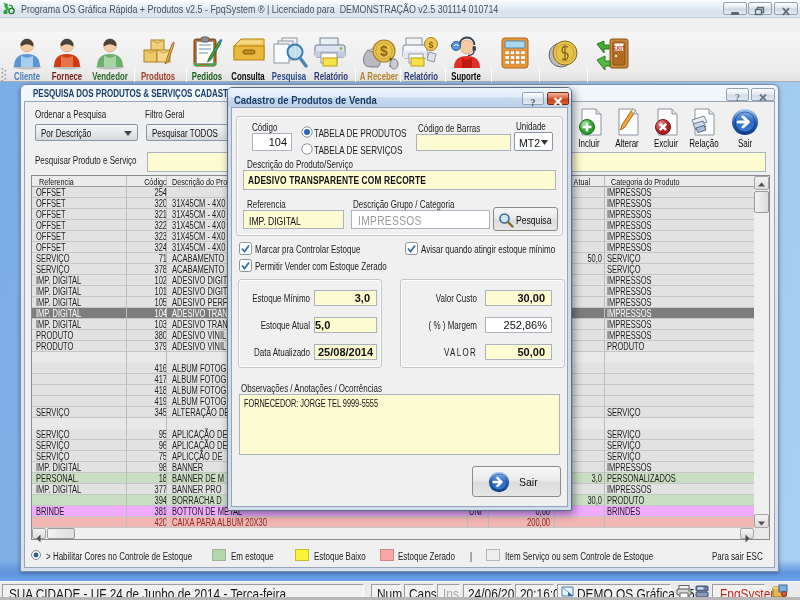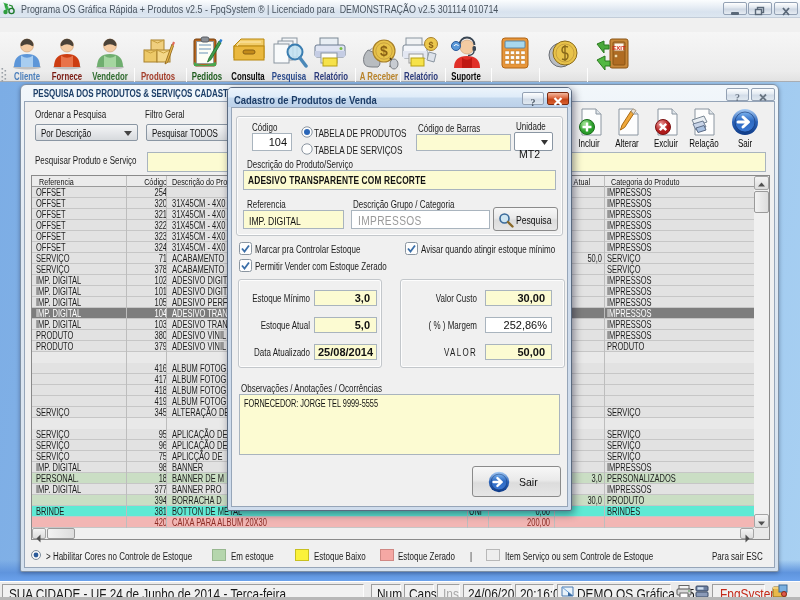--- a/index.html
+++ b/index.html
@@ -488,21 +488,21 @@
       <span class="tcell" style="left:140px;width:295px">BANNER PRO</span>
       <span class="tcell" style="left:575px;width:148px">IMPRESSOS</span>
     </div>
 <div class="abs trow" style="left:32px;top:495px;width:722px;background:#cadec4;color:#1d1d1d;border-bottom:1px solid #c6c6c6">
       <span class="tcell" style="left:4px;width:90px"></span>
       <span class="tcell tcr" style="left:94px;width:41px;text-align:right">394</span>
       <span class="tcell" style="left:140px;width:295px">BORRACHA D</span>
       <span class="tcell tcr" style="left:524px;width:46px;text-align:right">30,0</span>
       <span class="tcell" style="left:575px;width:148px">PRODUTO</span>
     </div>
-<div class="abs trow" style="left:32px;top:506px;width:722px;background:#5eead4;color:#1d1d1d;border-bottom:1px solid #c6c6c6">
+<div class="abs trow" style="left:32px;top:506px;width:722px;background:#f0abfc;color:#1d1d1d;border-bottom:1px solid #c6c6c6">
       <span class="tcell" style="left:4px;width:90px">BRINDE</span>
       <span class="tcell tcr" style="left:94px;width:41px;text-align:right">381</span>
       <span class="tcell" style="left:140px;width:295px">BOTTON DE METAL</span>
       <span class="tcell" style="left:437px;width:20px">UNI</span>
       <span class="tcell tcr" style="left:440px;width:78px;text-align:right">0,00</span>
       <span class="tcell" style="left:575px;width:148px">BRINDES</span>
     </div>
 <div class="abs trow" style="left:32px;top:517px;width:722px;background:#f2b6b4;color:#8a2a22;border-bottom:1px solid #c6c6c6">
       <span class="tcell" style="left:4px;width:90px"></span>
       <span class="tcell tcr" style="left:94px;width:41px;text-align:right">420</span>
@@ -566,21 +566,21 @@
     </svg>
 <span class="abs nw" style="left:314px;top:127px;font-size:10.5px;color:#1c1c1c;transform:scaleX(0.78);transform-origin:0 0">TABELA DE PRODUTOS</span>
 <svg class="abs" style="left:301px;top:143px;" width="12" height="12">
       <circle cx="6" cy="6" r="5.2" fill="#fdfdfd" stroke="#8a95a0"></circle>
     </svg>
 <span class="abs nw" style="left:314px;top:144px;font-size:10.5px;color:#1c1c1c;transform:scaleX(0.78);transform-origin:0 0">TABELA DE SERVIÇOS</span>
 <span class="abs lbl nw" style="left:418px;top:123px;">Código de Barras</span>
 <div class="abs in" style="left:416px;top:134px;width:95px;height:17px"></div>
 <span class="abs lbl nw" style="left:516px;top:121px;">Unidade</span>
 <div class="abs combo" style="left:514px;top:132px;width:39px;height:19px;background:#fff">
-      <span class="abs nw" style="left:4px;top:15px;font-size:10.5px">MT2</span>
+      <span class="abs nw" style="left:4px;top:4px;font-size:10.5px">MT2</span>
       <svg class="abs" style="right:3px;top:7px" width="8" height="6">
         <path d="M0 0h7l-3.5 5z" fill="#333"></path>
       </svg>
     </div>
 <span class="abs lbl nw" style="left:247px;top:159px;">Descrição do Produto/Serviço</span>
 <div class="abs in" style="left:243px;top:170px;width:313px;height:20px">
       <span class="abs nw" style="left:4px;top:3px;font-weight:bold;font-size:11px;letter-spacing:0.2px;transform:scaleX(0.76);transform-origin:0 0">ADESIVO TRANSPARENTE COM RECORTE</span>
     </div>
 <span class="abs lbl nw" style="left:247px;top:199px;">Referencia</span>
 <div class="abs in" style="left:243px;top:210px;width:101px;height:19px">
@@ -610,21 +610,21 @@
 <svg class="abs" style="left:239px;top:259px;" width="13" height="13">
       <rect x="0.5" y="0.5" width="12" height="12" rx="2" fill="#fdfdfd" stroke="#8a95a0"></rect>
       <path d="M3 6.5 L5.5 9.5 L10 3.5" fill="none" stroke="#3a6ea8" stroke-width="1.8"></path>
     </svg>
 <span class="abs lbl nw" style="left:255px;top:261px;">Permitir Vender com Estoque Zerado</span>
 <div class="abs grp" style="left:238px;top:279px;width:144px;height:89px"></div>
 <div class="abs grp" style="left:400px;top:279px;width:165px;height:89px"></div>
 <div class="abs lblr nw" style="left:237px;top:293px;width:73px">Estoque Mínimo</div>
 <div class="abs in" style="left:314px;top:290px;width:63px;height:16px;font-weight:bold;text-align:right;line-height:15px;padding-right:6px">3,0</div>
 <div class="abs lblr nw" style="left:237px;top:320px;width:73px">Estoque Atual</div>
-<div class="abs in" style="left:314px;top:317px;width:63px;height:16px;font-weight:bold;text-align:right;line-height:15px;padding-right:6px">5,0</div>
+<div class="abs in" style="left:314px;top:317px;width:63px;height:16px;font-weight:bold;text-align:left;line-height:15px;padding-right:6px">5,0</div>
 <div class="abs lblr nw" style="left:237px;top:347px;width:73px">Data Atualizado</div>
 <div class="abs in" style="left:314px;top:344px;width:63px;height:16px;font-weight:bold;text-align:center;line-height:15px">25/08/2014</div>
 <div class="abs lblr nw" style="left:407px;top:293px;width:70px">Valor Custo</div>
 <div class="abs in" style="left:485px;top:290px;width:67px;height:16px;font-weight:bold;text-align:right;line-height:15px;padding-right:6px">30,00</div>
 <div class="abs lblr nw" style="left:407px;top:320px;width:70px">( % ) Margem</div>
 <div class="abs inw" style="left:485px;top:317px;width:67px;height:16px;text-align:right;line-height:15px;padding-right:4px">252,86%</div>
 <div class="abs lblr nw" style="left:407px;top:347px;width:70px;letter-spacing:1.6px">VALOR</div>
 <div class="abs in" style="left:485px;top:344px;width:67px;height:16px;font-weight:bold;text-align:right;line-height:15px;padding-right:6px">50,00</div>
 <span class="abs lbl nw" style="left:241px;top:383px;">Observações / Anotações / Ocorrências</span>
 <div class="abs in" style="left:239px;top:394px;width:321px;height:61px">

